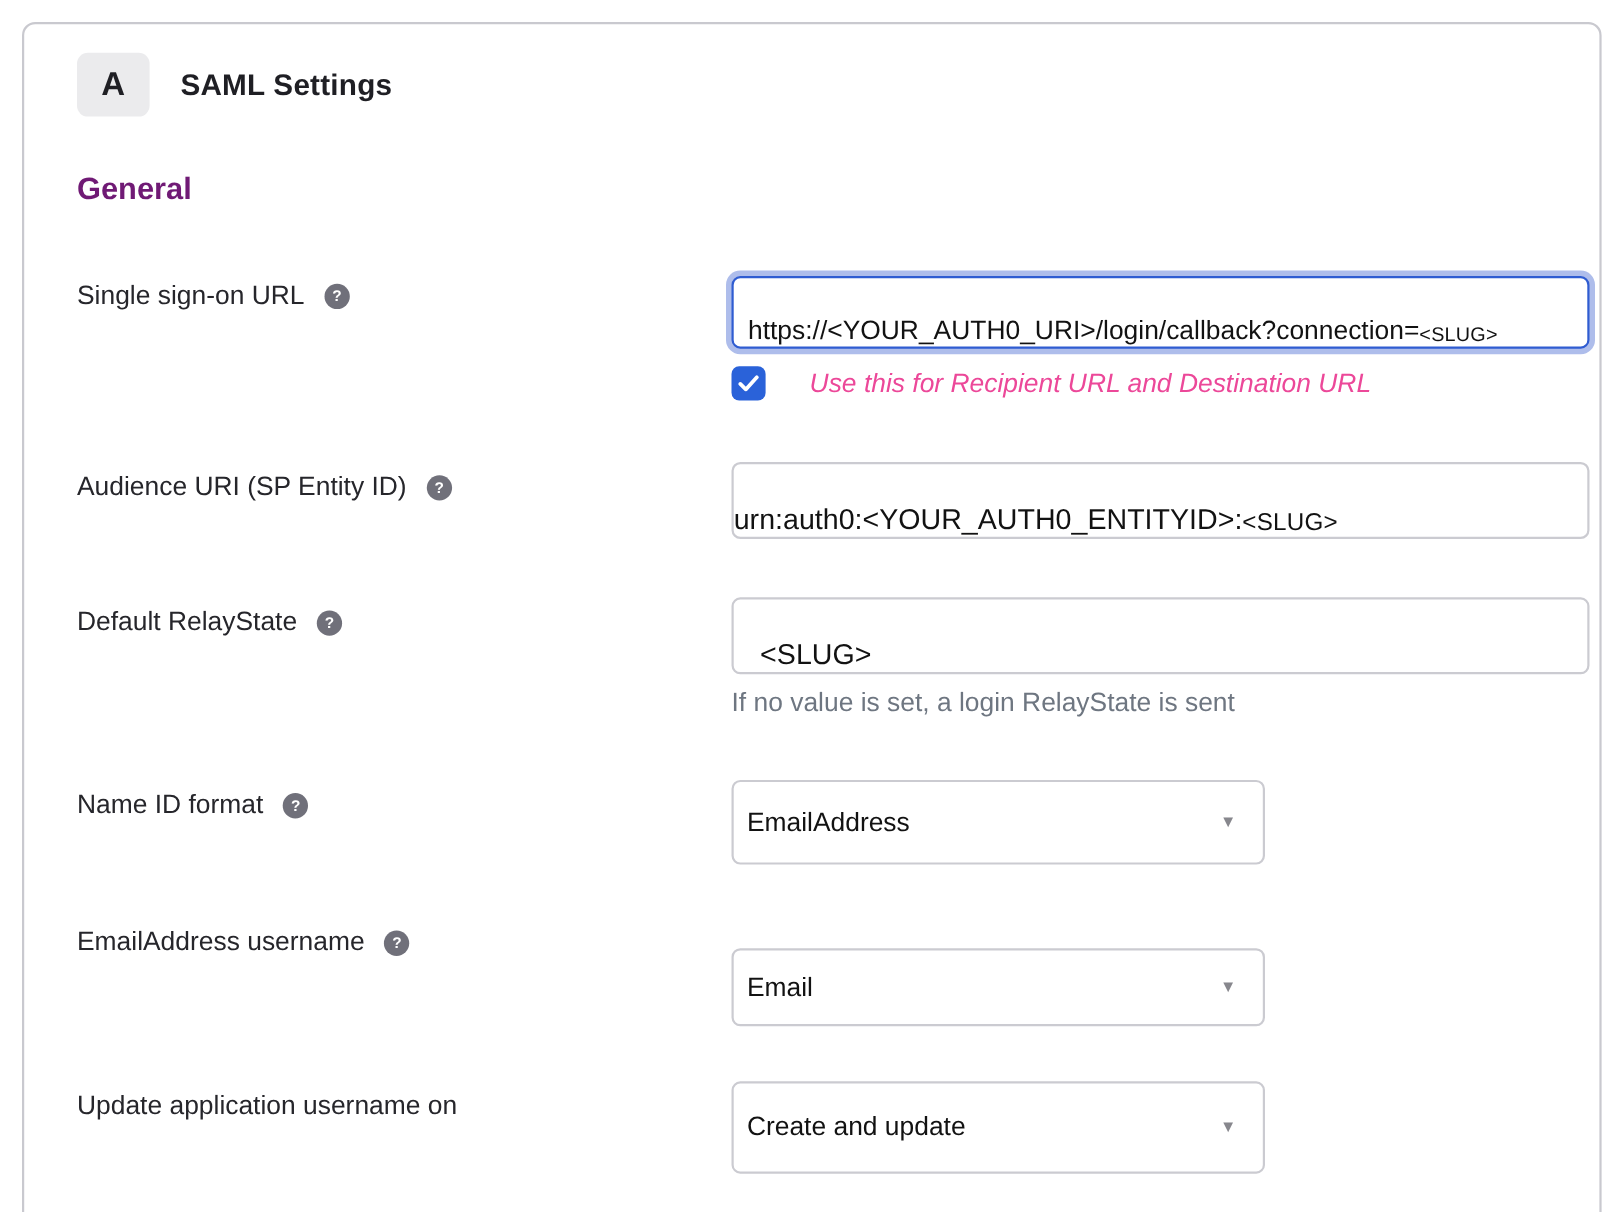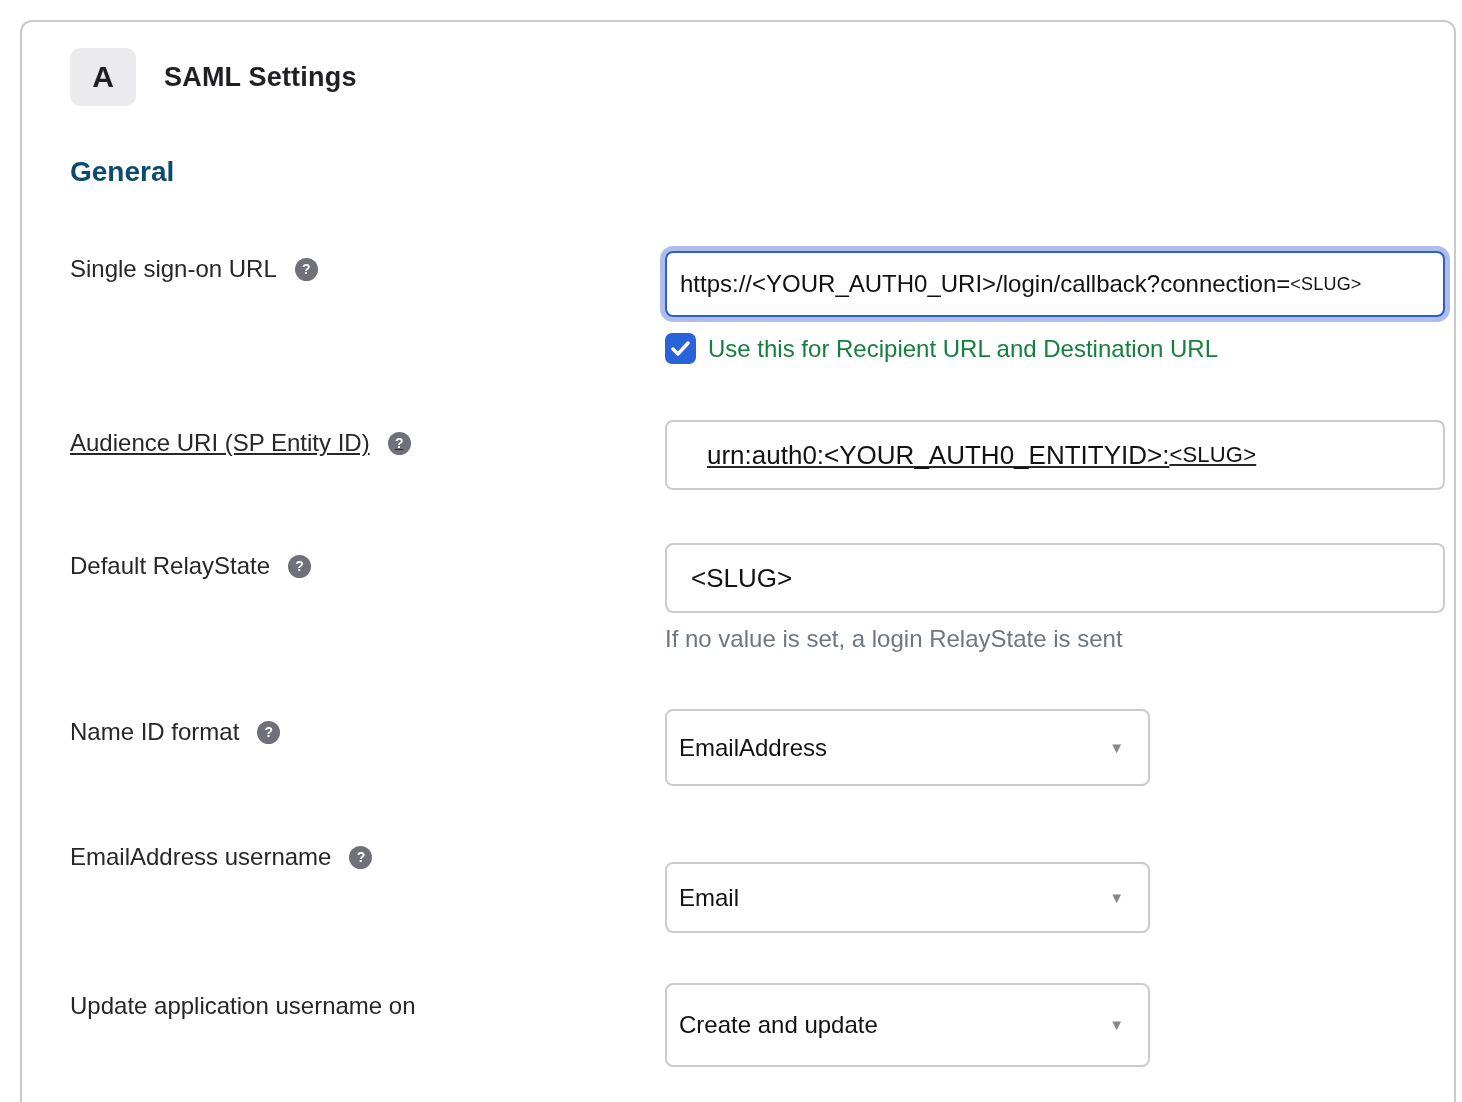--- a/index.html
+++ b/index.html
@@ -30,21 +30,21 @@
     border-radius: 10px;
     display: flex; align-items: center; justify-content: center;
     font-size: 30px; font-weight: 700; color: #1f1f24;
   }
   .card-title {
     margin-left: 28px;
     font-size: 27px; font-weight: 700; color: #1f1f24;
     letter-spacing: 0.2px;
   }
   .section-heading {
-    font-size: 28px; font-weight: 700; color: #0c4a6e;
+    font-size: 28px; font-weight: 700; color: #701a75;
     margin-bottom: 58px;
   }
   
   .form-row { display: flex; align-items: flex-start; gap: 36px; }
   .label-col {
     width: 559px;
     padding-top: 9px;
     display: flex; align-items: center;
     font-size: 24px; color: #26262b;
     flex-shrink: 0;
@@ -59,33 +59,33 @@
     cursor: pointer;
     flex-shrink: 0;
   }
   .control-col { display: flex; flex-direction: column; }
   
   .text-input {
     width: 780px;
     background: #ffffff;
     border: 2px solid #cbcbd1;
     border-radius: 8px;
-    display: flex; align-items: center;
+    display: flex; align-items: flex-end;
     font-size: 24px; color: #121212;
     white-space: nowrap; overflow: hidden;
   }
   .text-input .suffix-small { font-size: 18px; letter-spacing: 0.2px; }
   .input-sso {
     height: 66px;
     border: 2px solid #2f5cd1;
     box-shadow: 0 0 0 5px #aebdeb;
     padding-left: 13px;
     margin-top: 5px;
   }
-  .input-audience { height: 70px; padding-left: 40px; font-size: 26px; }
+  .input-audience { height: 70px; font-size: 26px; }
   .input-audience .suffix-small { font-size: 22px; }
   .input-relay { height: 70px; padding-left: 24px; font-size: 26px; }
   .helper-text {
     margin-top: 12px;
     font-size: 24px;
     color: #6e7681;
   }
   
   .checkbox-row {
     display: flex; align-items: center;
@@ -94,22 +94,22 @@
   .checkbox {
     width: 31px; height: 31px;
     background: #2a62d9;
     border-radius: 7px;
     display: flex; align-items: center; justify-content: center;
     cursor: pointer;
     flex-shrink: 0;
   }
   .checkbox svg { display: block; }
   .checkbox-label {
-    margin-left: 12px;
-    font-size: 24px; color: #15803d;
+    margin-left: 40px;
+    font-size: 24px; color: #ec4899; font-style: italic;
   }
   
   .select-box {
     width: 485px;
     background: #ffffff;
     border: 2px solid #cbcbd1;
     border-radius: 8px;
     display: flex; align-items: center;
     position: relative;
     font-size: 24px; color: #121212;
@@ -118,21 +118,21 @@
   }
   .select-caret {
     position: absolute;
     right: 24px; top: 50%;
     transform: translateY(-52%);
     font-size: 15px; color: #87878d;
     pointer-events: none;
   }
   
   .row-sso      { margin-bottom: 56px; }
-  .row-audience { margin-bottom: 53px; text-decoration: underline; }
+  .row-audience { margin-bottom: 53px; }
   .row-relay    { margin-bottom: 56px; }
   .row-nameid   { margin-bottom: 48px; }
   .row-appuser  { margin-bottom: 50px; }
   .select-nameid  { height: 77px; }
   .select-appuser { height: 71px; margin-top: 28px; }
   .select-update  { height: 84px; }
 </style>
 </head>
 <body>
 

